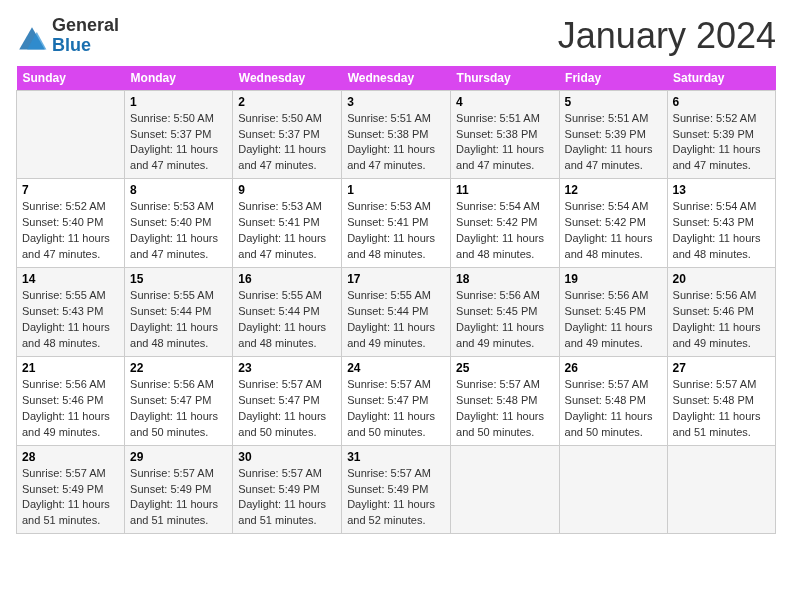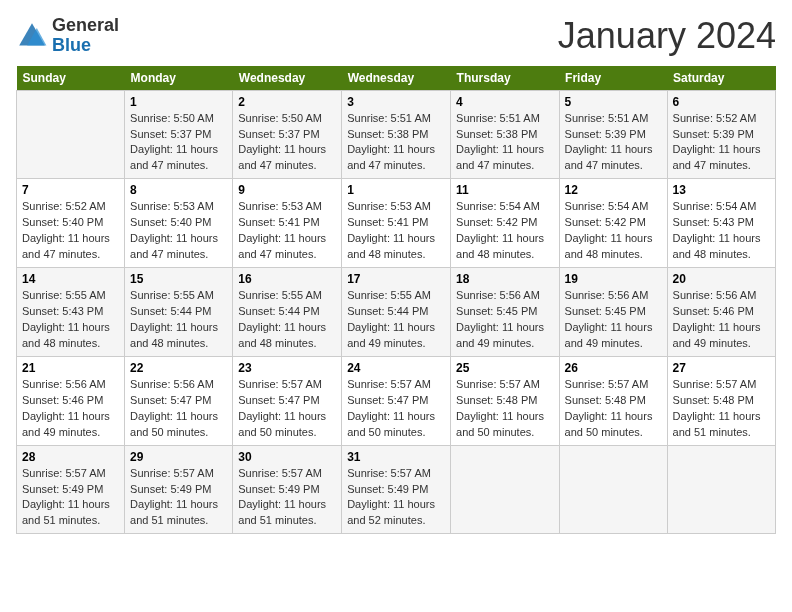--- a/index.html
+++ b/index.html
@@ -11,21 +11,21 @@
       padding: 16px;
     }
     .header {
       display: flex;
       justify-content: space-between;
       align-items: flex-start;
       margin-bottom: 10px;
     }
     .logo {
       display: flex;
-      align-items: center;
+      align-items: flex-end;
       gap: 4px;
     }
     .logo-text {
       display: flex;
       flex-direction: column;
       line-height: 1.1;
     }
     .logo-general {
       font-size: 18px;
       font-weight: bold;
@@ -52,21 +52,21 @@
     .subtitle {
       font-size: 15px;
       color: #555;
     }
     table {
       width: 100%;
       border-collapse: collapse;
       font-size: 11px;
     }
     thead tr th {
-      background-color: #4d7c0f;
+      background-color: #d946ef;
       color: #fff;
       text-align: left;
       padding: 5px 6px;
       font-size: 12px;
       font-weight: bold;
     }
     tbody tr td {
       border: 1px solid #ccc;
       vertical-align: top;
       padding: 4px 5px;

